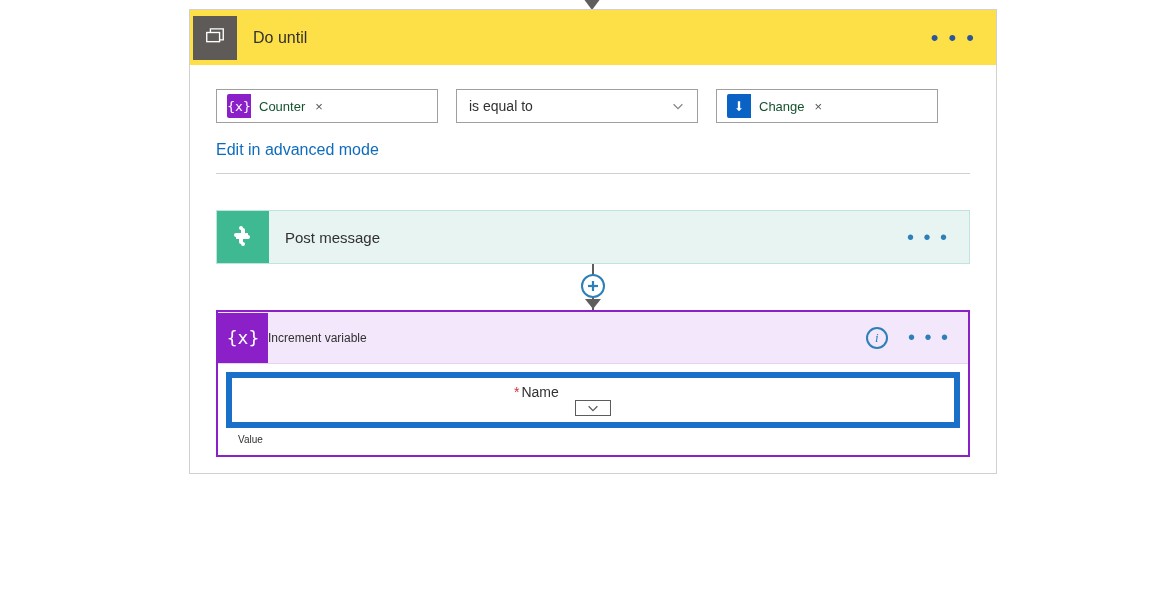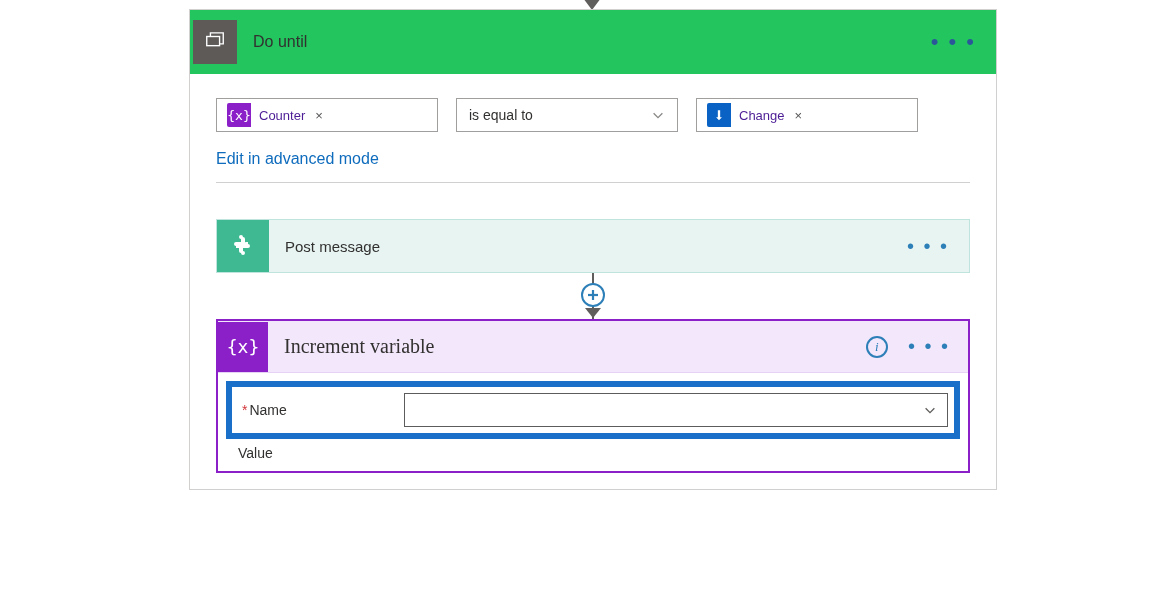--- a/index.html
+++ b/index.html
@@ -20,22 +20,22 @@
   }
   .card {
     position: absolute;
     left: 189px;
     top: 9px;
     width: 808px;
     background: #fff;
     border: 1px solid #d2d0ce;
   }
   .card-header {
-    height: 64px;
-    background: #22c55e;
+    height: 55px;
+    background: #fde047;
     display: flex;
     align-items: center;
     padding-right: 12px;
   }
   .card-header .icon-box {
     width: 44px;
     height: 44px;
     margin: 3px 0 3px 3px;
     background: #5d5a58;
     display: flex;
@@ -89,25 +89,25 @@
     overflow: hidden;
     font-size: 13px;
   }
   .token .t-icon {
     width: 24px; height: 24px;
     display: flex; align-items: center; justify-content: center;
     color: #fff; font-family: Consolas, monospace; font-size: 13px;
   }
   .token .t-icon.purple { background: #8b20c9; }
   .token .t-icon.blue { background: #0962c4; }
-  .token .t-label { padding: 0 8px; color: #4c1d95; }
+  .token .t-label { padding: 0 8px; color: #14532d; }
   .token .t-remove { padding: 0 8px 0 2px; color: #555; cursor: pointer; font-size: 13px; }
 
   .operator-select {
-    width: 222px; height: 34px;
+    width: 242px; height: 34px;
     border: 1px solid #a19f9d;
     background: #fff;
     display: flex; align-items: center;
     padding: 0 12px;
     justify-content: space-between;
     cursor: pointer;
   }
   .operator-select svg { width: 14px; height: 14px; stroke: #8a8886; fill: none; stroke-width: 1.5; }
 
   .link-text { color: #0f6cbd; font-size: 16px; cursor: pointer; display: inline-flex; align-items: center; }
@@ -162,45 +162,45 @@
     display: flex; align-items: center;
     padding-right: 10px;
     border-bottom: 1px solid #e6d2f4;
   }
   .increment-header .icon-box {
     width: 50px; height: 50px;
     background: #8b20c9;
     display: flex; align-items: center; justify-content: center;
     color: #fff; font-family: Consolas, monospace; font-size: 18px;
   }
-  .increment-header .title { margin-left: 16px; flex: 1; font-size: 20px; font-family: Liberation Serif, serif; }
+  .increment-header .title { flex: 1; font-size: 12px; }
   .increment-header .info {
     width: 22px; height: 22px; border-radius: 50%;
     border: 2px solid #2d7fb8;
     display: flex; align-items: center; justify-content: center;
     color: #2d7fb8; font-style: italic; font-family: Georgia, serif;
     font-size: 13px; margin-right: 12px; cursor: pointer;
   }
   .increment-header .more { color: #2d7fb8; font-size: 20px; letter-spacing: 2px; cursor: pointer; padding: 2px 8px; }
 
   .increment-body { padding: 8px 8px 10px 8px; position: relative; }
-  .field-row { display: flex; align-items: center; padding: 6px 6px; }
+  .field-row { display: flex; align-items: center; padding: 6px 6px; flex-direction: column; }
   .field-row.highlighted { border: 6px solid #1a6fc9; }
   .field-label { width: 166px; padding-left: 4px; font-size: 14px; }
   .field-label .req { color: #d13438; margin-right: 2px; }
   .field-input {
     flex: 1; height: 34px;
     border: 1px solid #5c5c5c;
     background: #fff;
     display: flex; align-items: center; justify-content: space-between;
     padding: 0 10px;
   }
   .field-input svg { width: 14px; height: 14px; stroke: #605e5c; fill: none; stroke-width: 1.5; }
 
-  .value-label-row { padding: 6px 12px 0 12px; font-size: 14px; }
+  .value-label-row { padding: 6px 12px 0 12px; font-size: 10px; }
 </style>
 </head>
 <body>
 
 <div class="canvas">
 
   <div class="arrow-down-top">
     <svg viewBox="0 0 18 14">
         <polygon points="9,14 0,2 18,2"></polygon>
       </svg>

